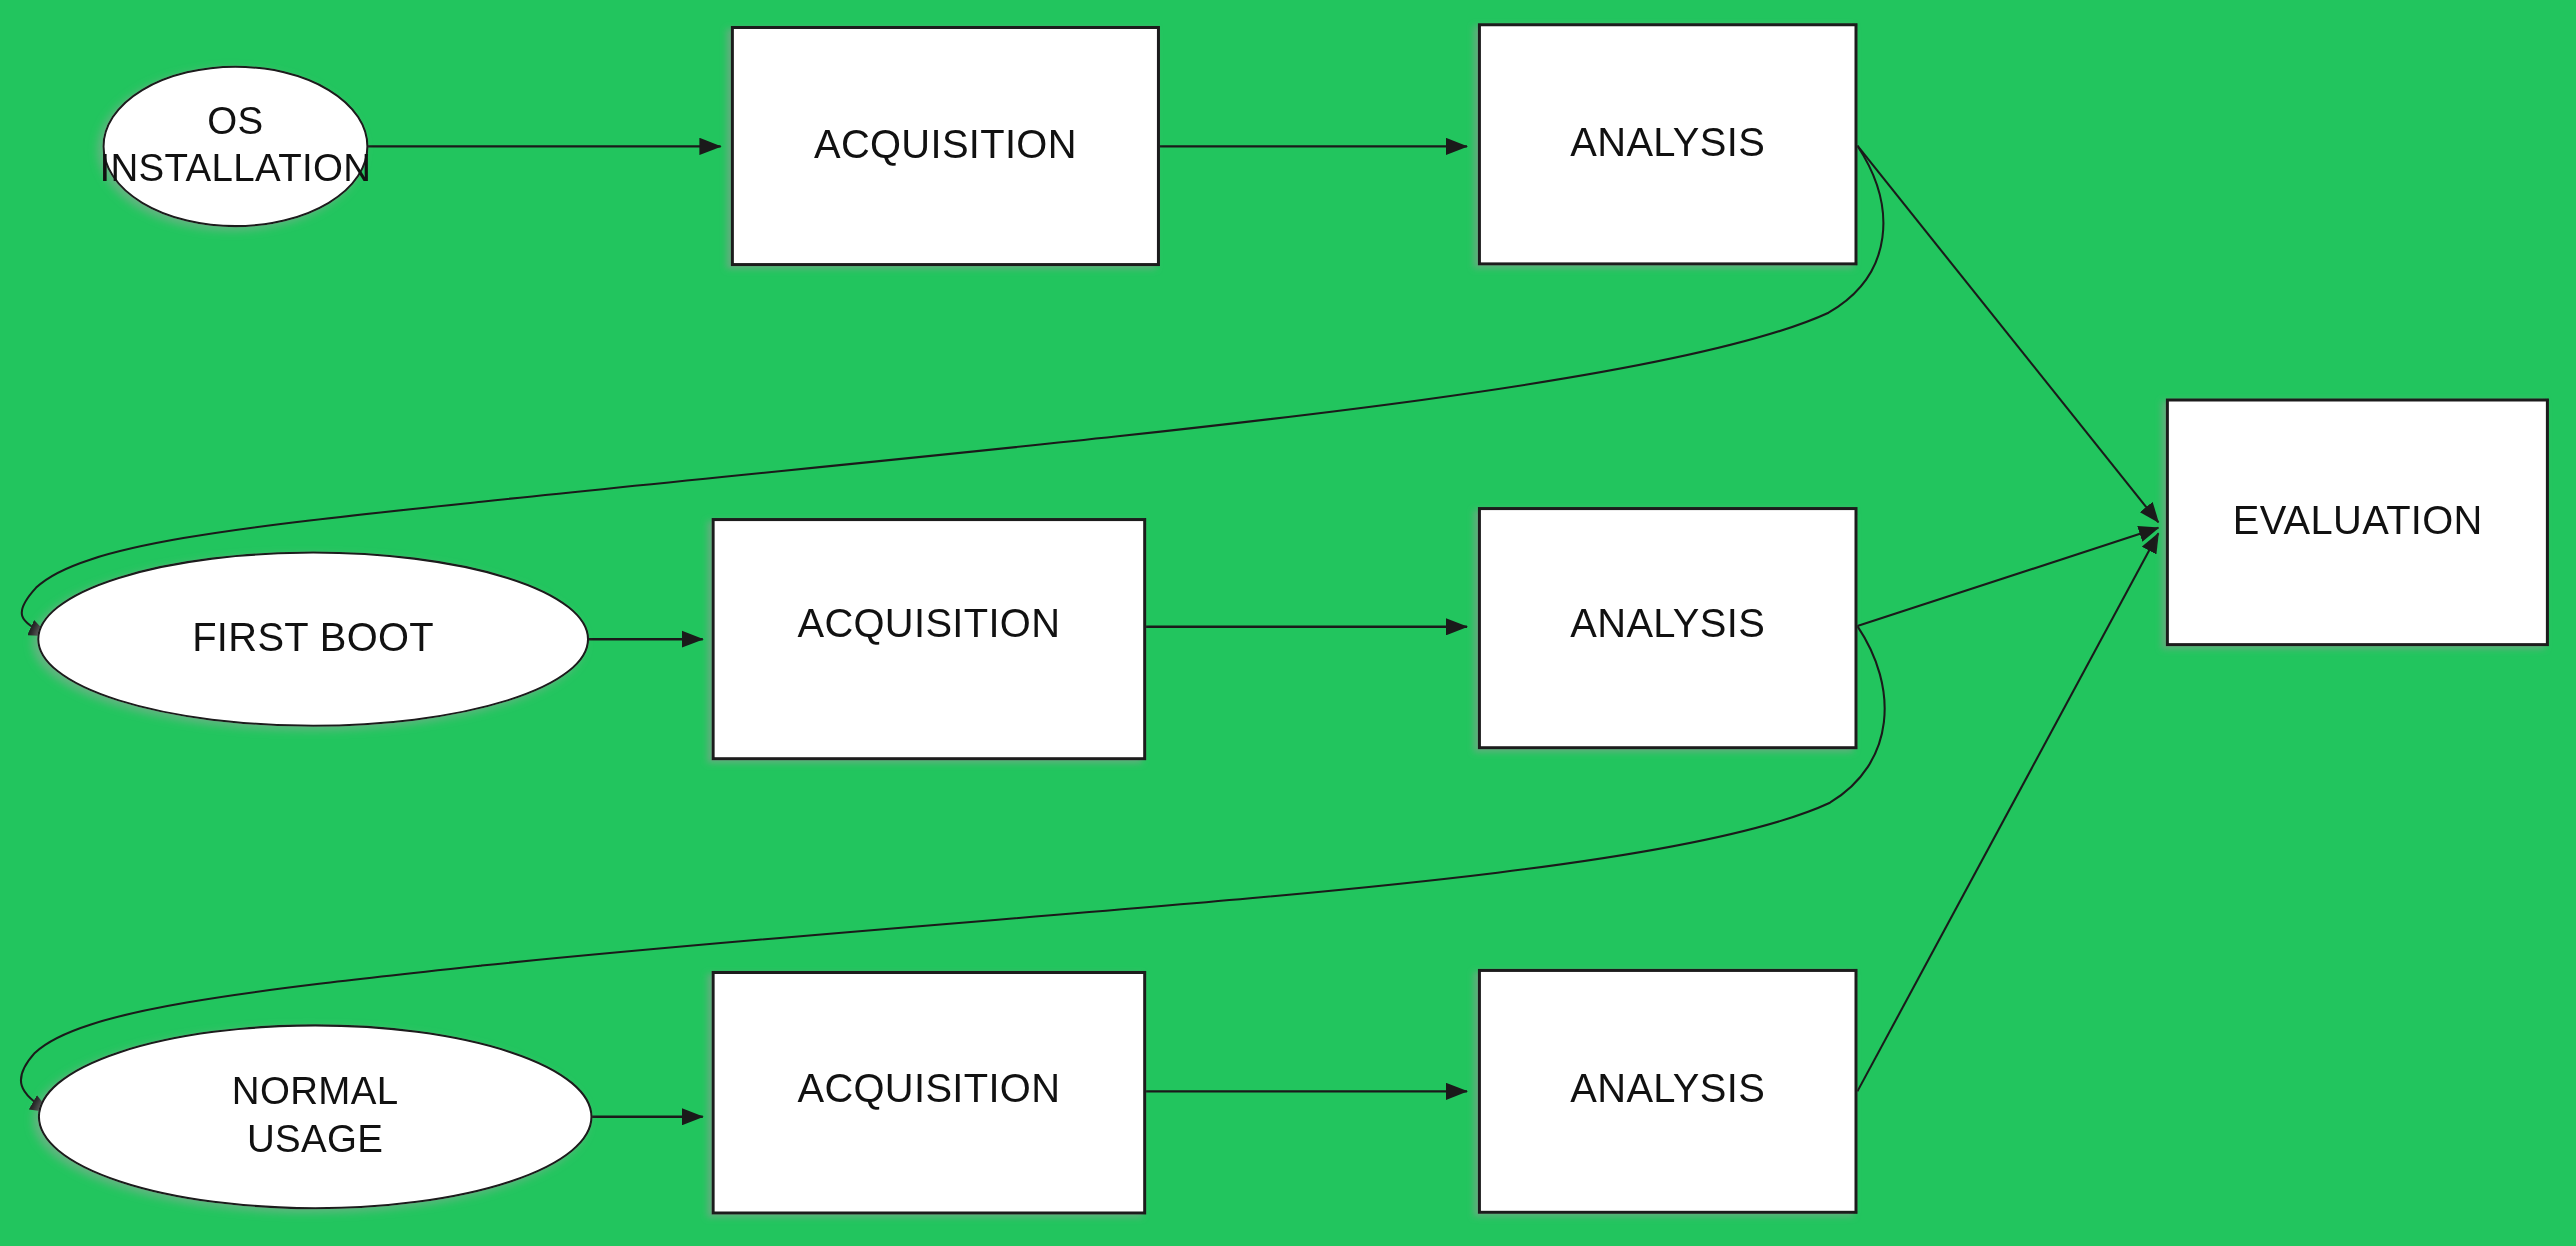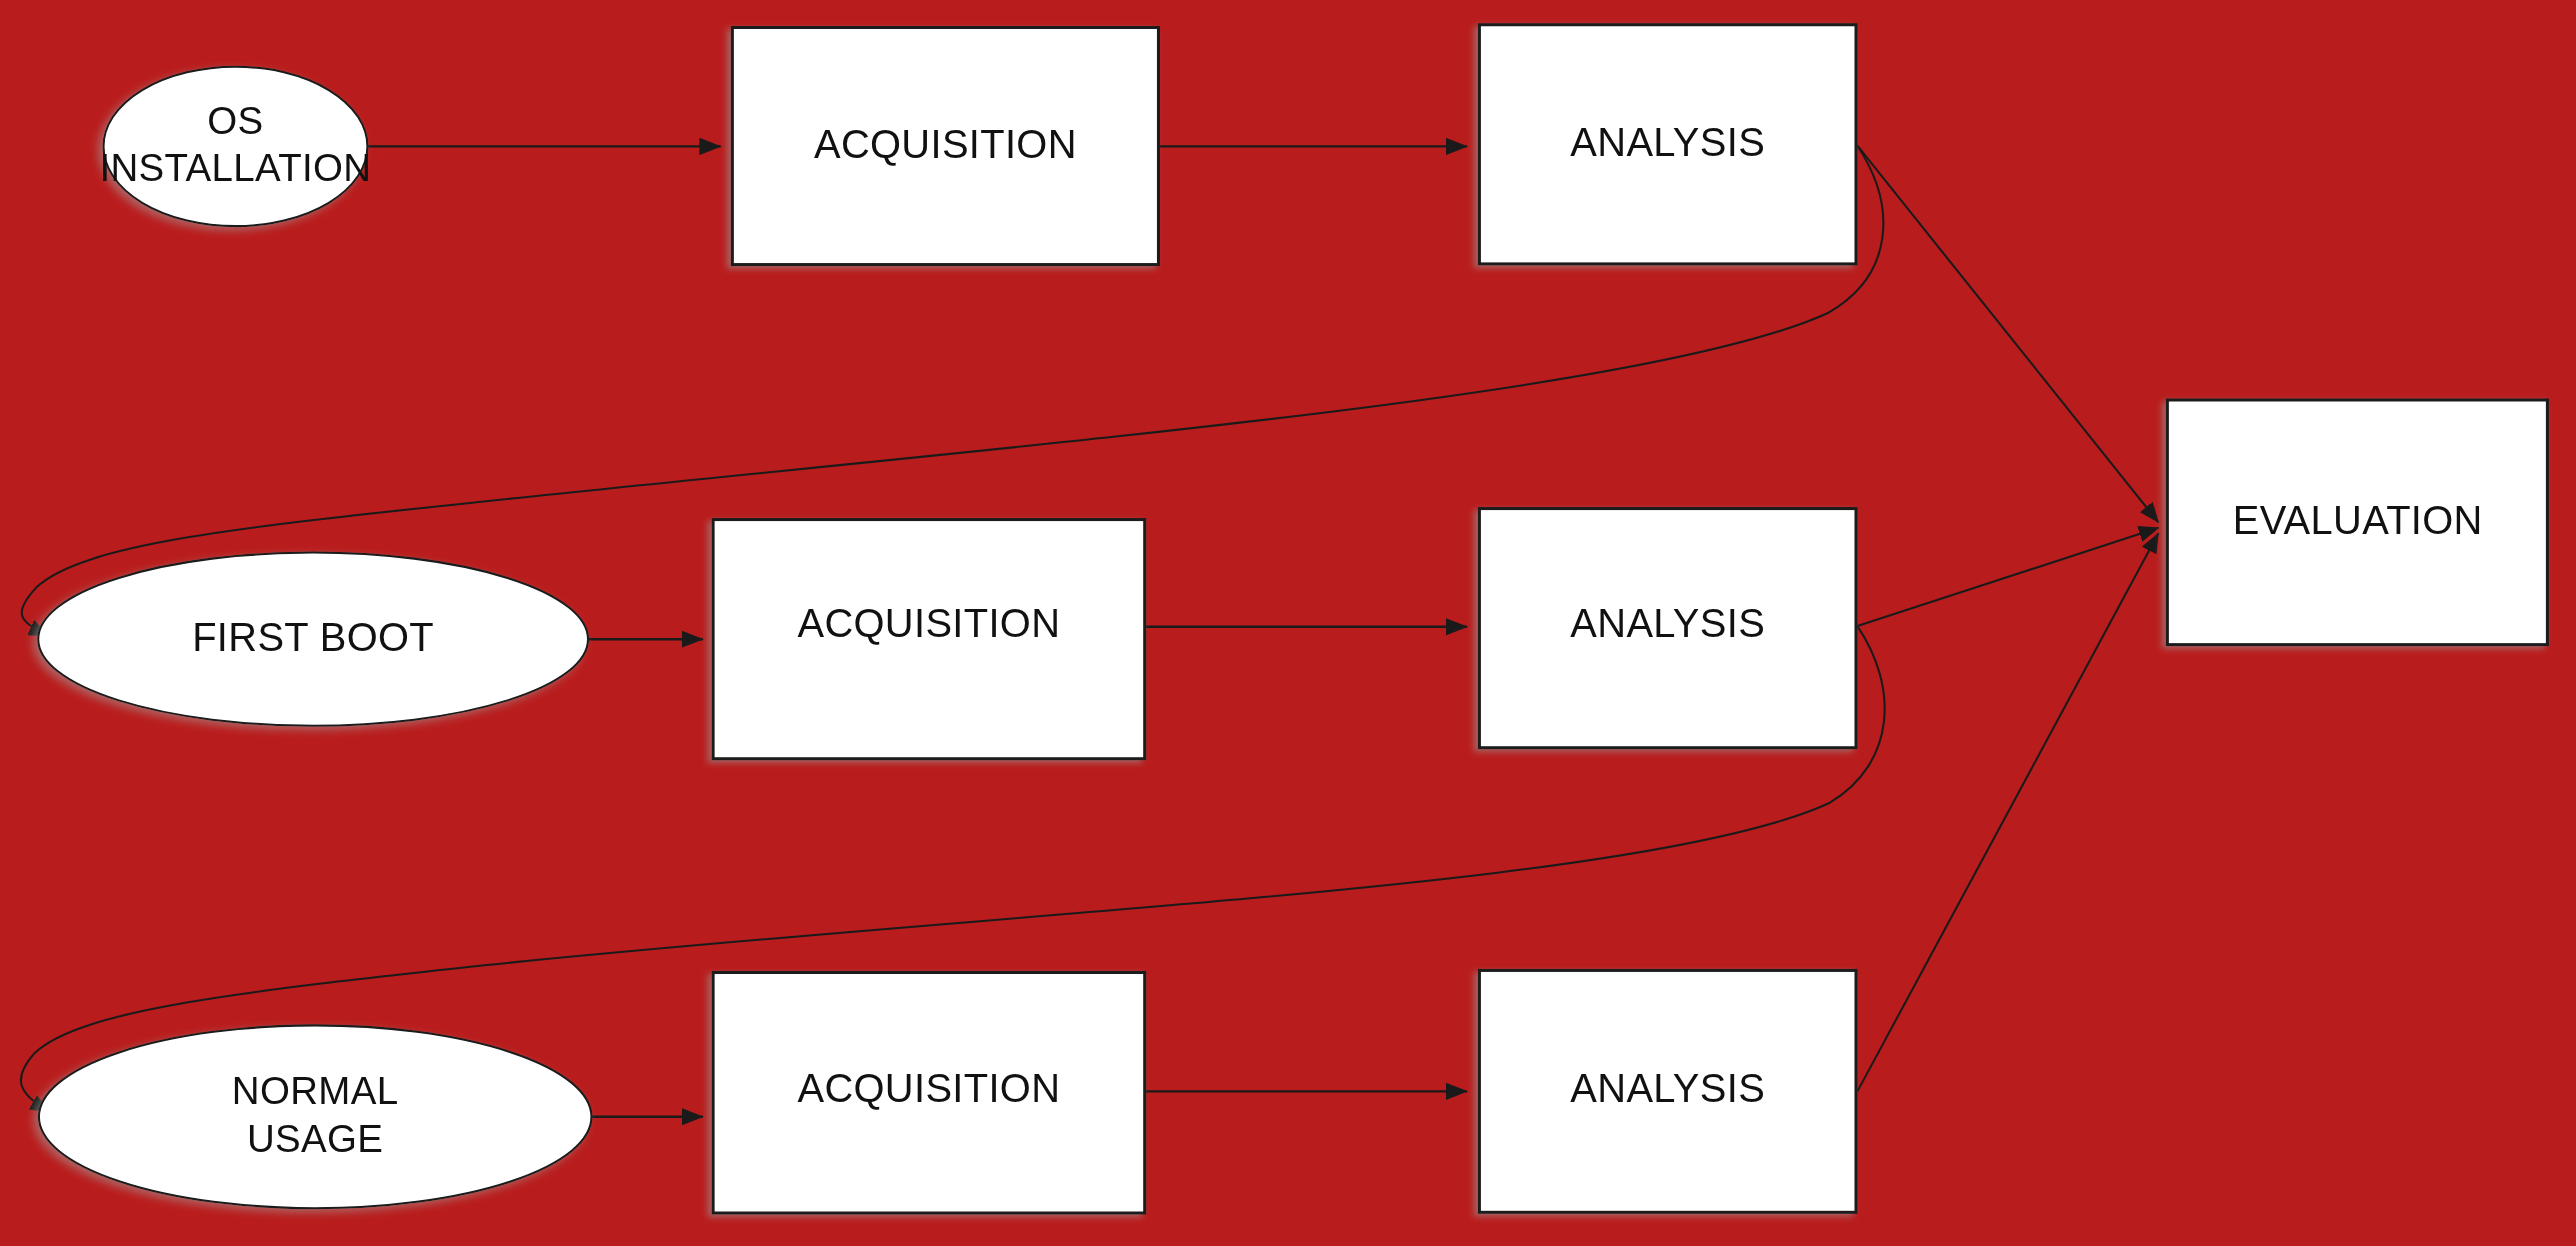--- a/index.html
+++ b/index.html
@@ -10,21 +10,21 @@
   body {
     width: 2576px;
     height: 1246px;
     overflow: hidden;
     font-family: "Liberation Sans", sans-serif;
   }
   #diagram-root {
     position: relative;
     width: 2576px;
     height: 1246px;
-    background: #b91c1c;
+    background: #22c55e;
   }
   svg.diagram-canvas {
     display: block;
     width: 2576px;
     height: 1246px;
   }
   .node-shape {
     fill: #ffffff;
     stroke: #1a1a1a;
     stroke-width: 3.2;

